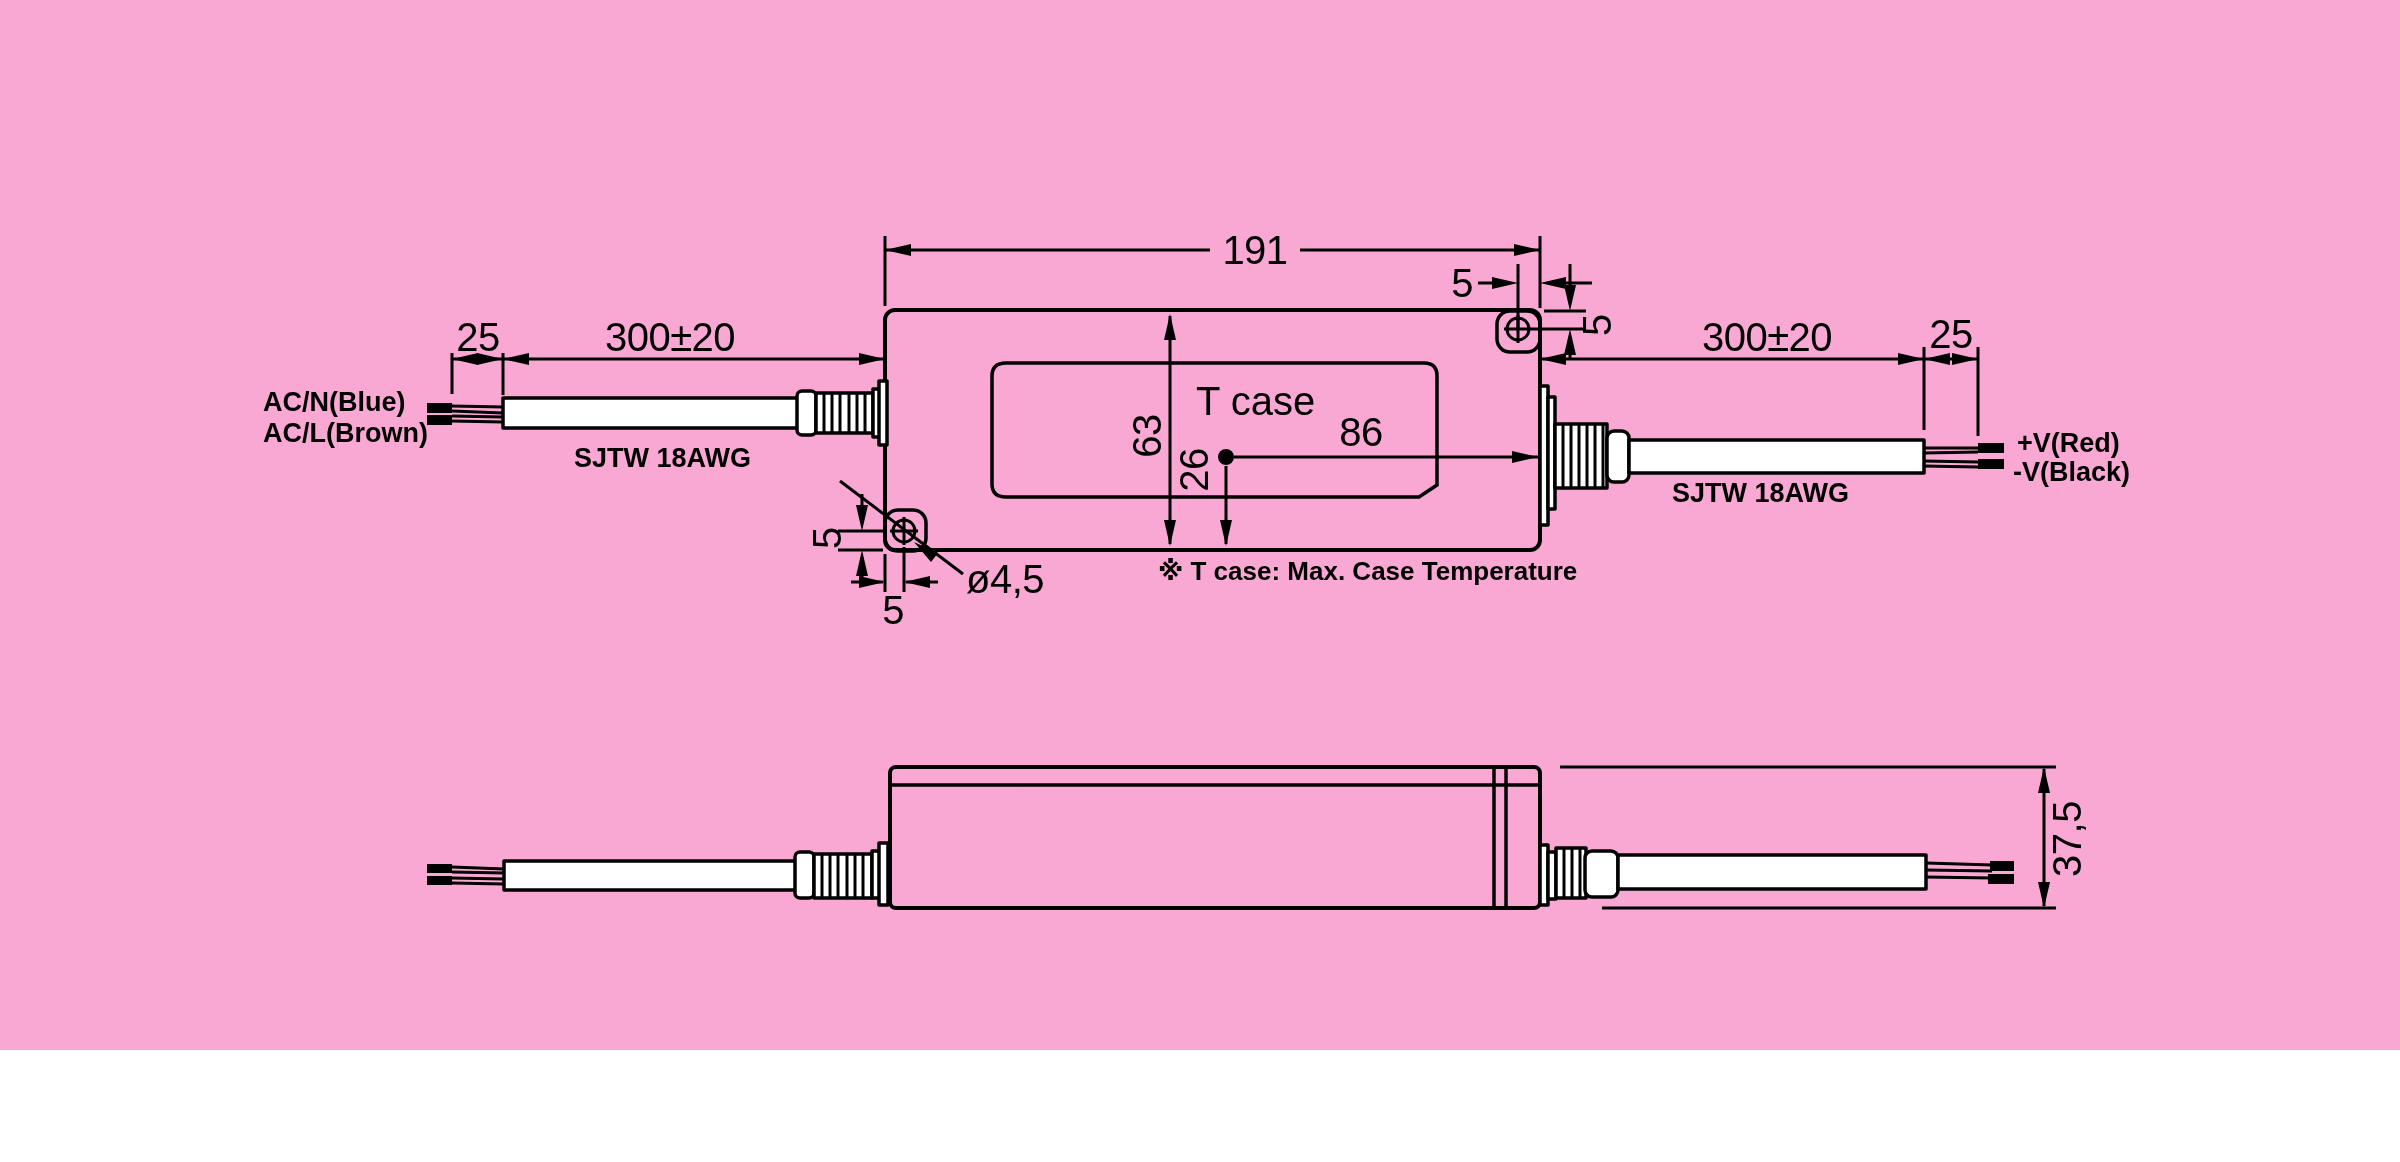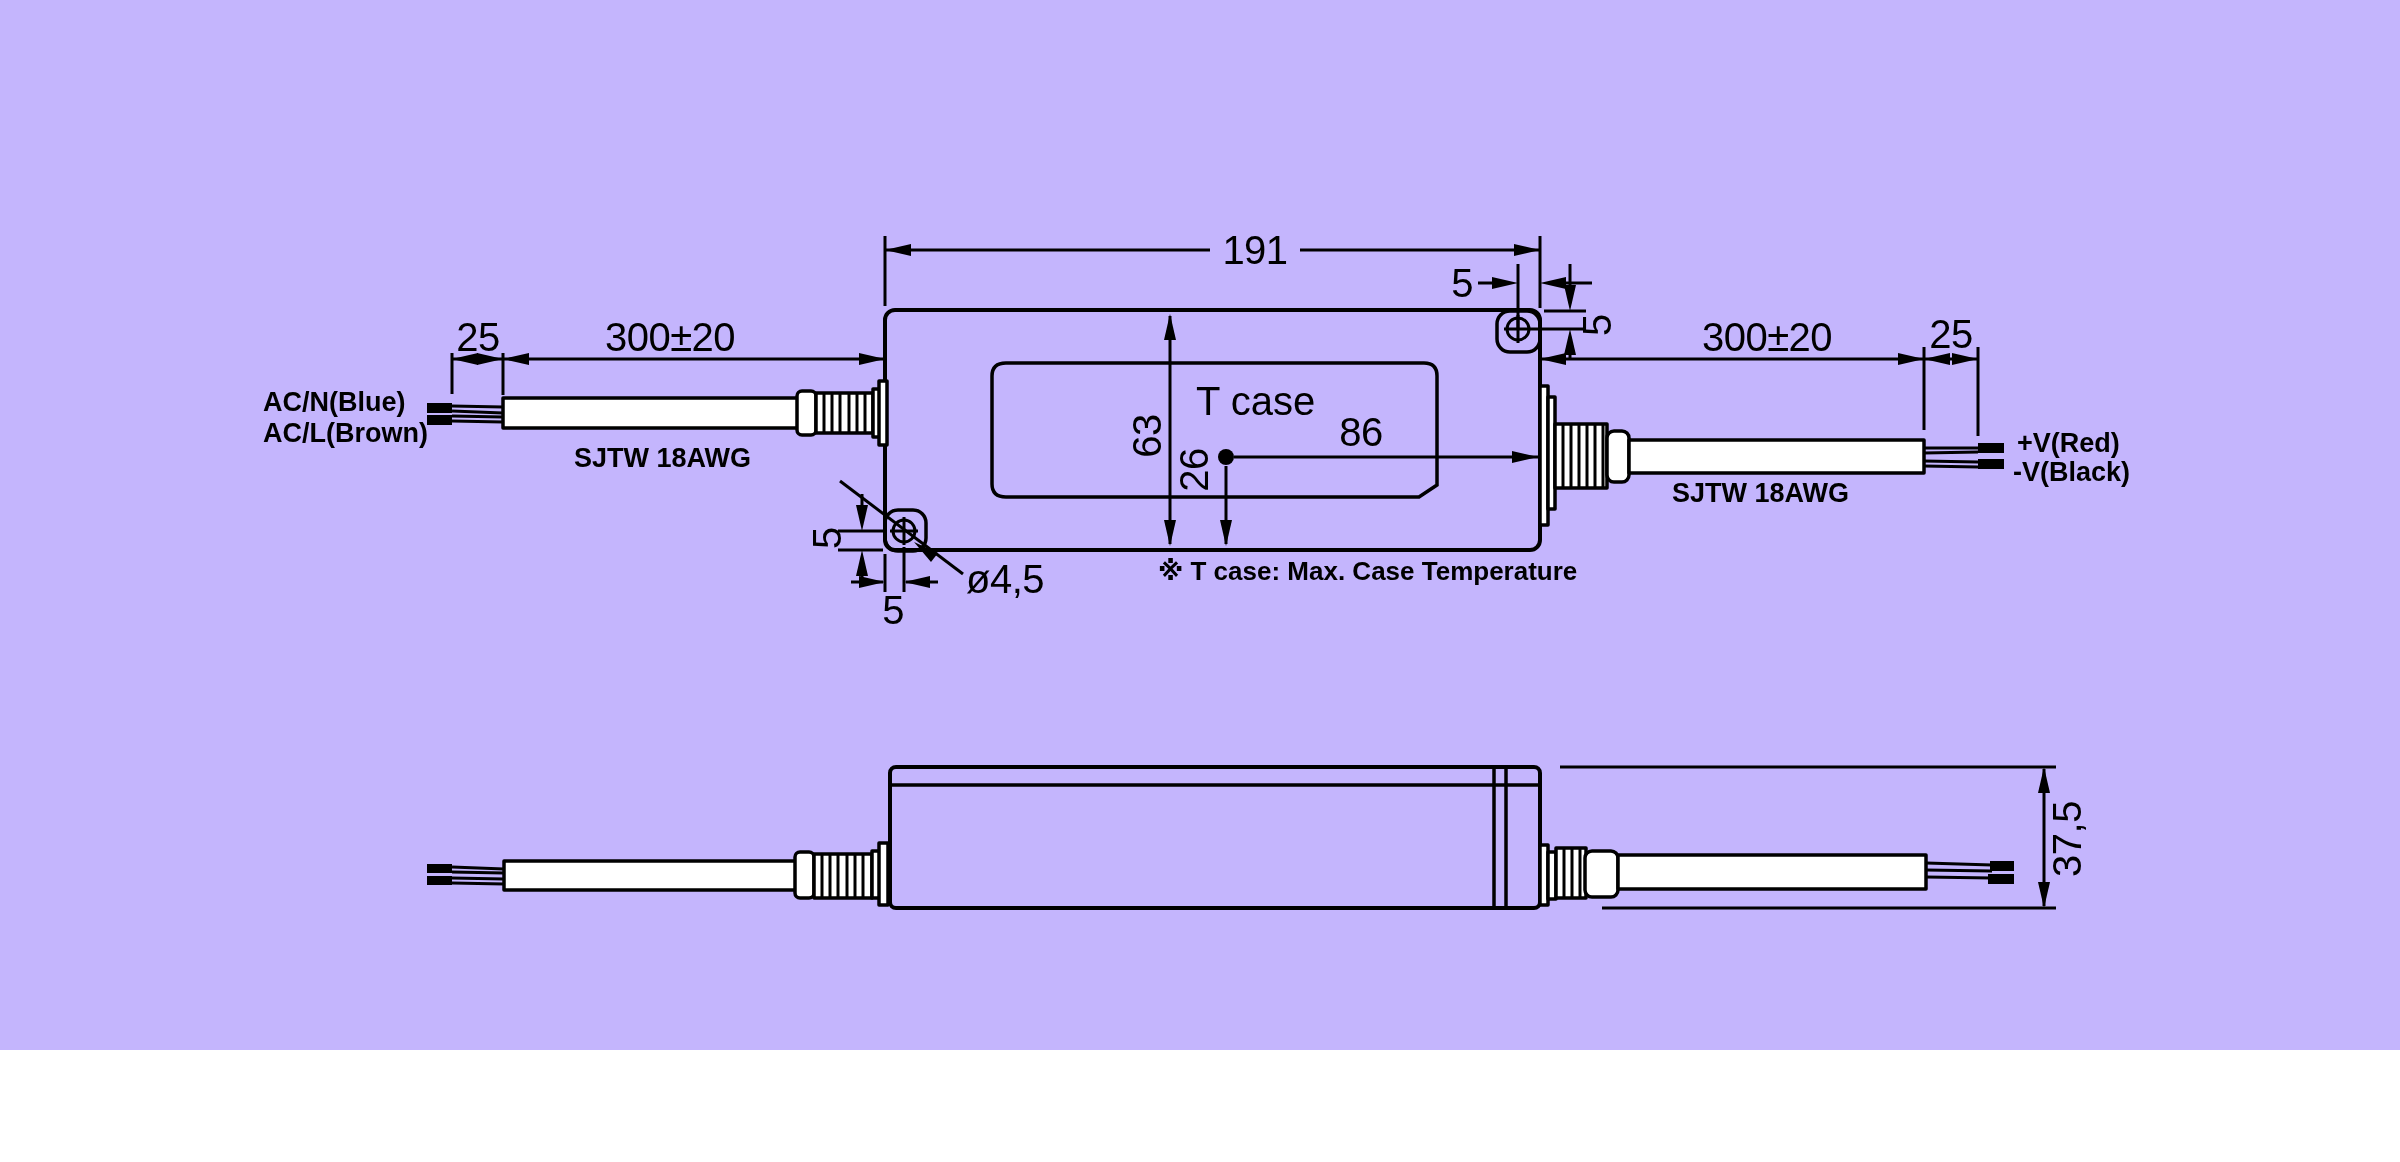--- a/index.html
+++ b/index.html
@@ -1,16 +1,16 @@
 <!DOCTYPE html>
 <html><head>
 <meta charset="utf-8">
 <style>
   html,body { margin:0; padding:0; background:#ffffff; }
-  .stage { width:2400px; height:1050px; background:#c4b5fd; position:relative; }
+  .stage { width:2400px; height:1050px; background:#f9a8d4; position:relative; }
   svg { display:block; }
   
   .o4 { stroke:#000; stroke-width:4; fill:none; stroke-linejoin:round; stroke-linecap:round; }
   .o3 { stroke:#000; stroke-width:3.5; fill:#fff; stroke-linejoin:round; }
   .w3 { stroke:#000; stroke-width:3.5; fill:none; stroke-linecap:round; }
   .d  { stroke:#000; stroke-width:3; fill:none; stroke-linecap:butt; }
   .ar { fill:#000; stroke:none; }
   .blk{ fill:#000; stroke:none; }
   text { fill:#000; stroke:none; }
   .dim  { font:40px "Liberation Sans","DejaVu Sans",sans-serif; letter-spacing:-0.5px; }

